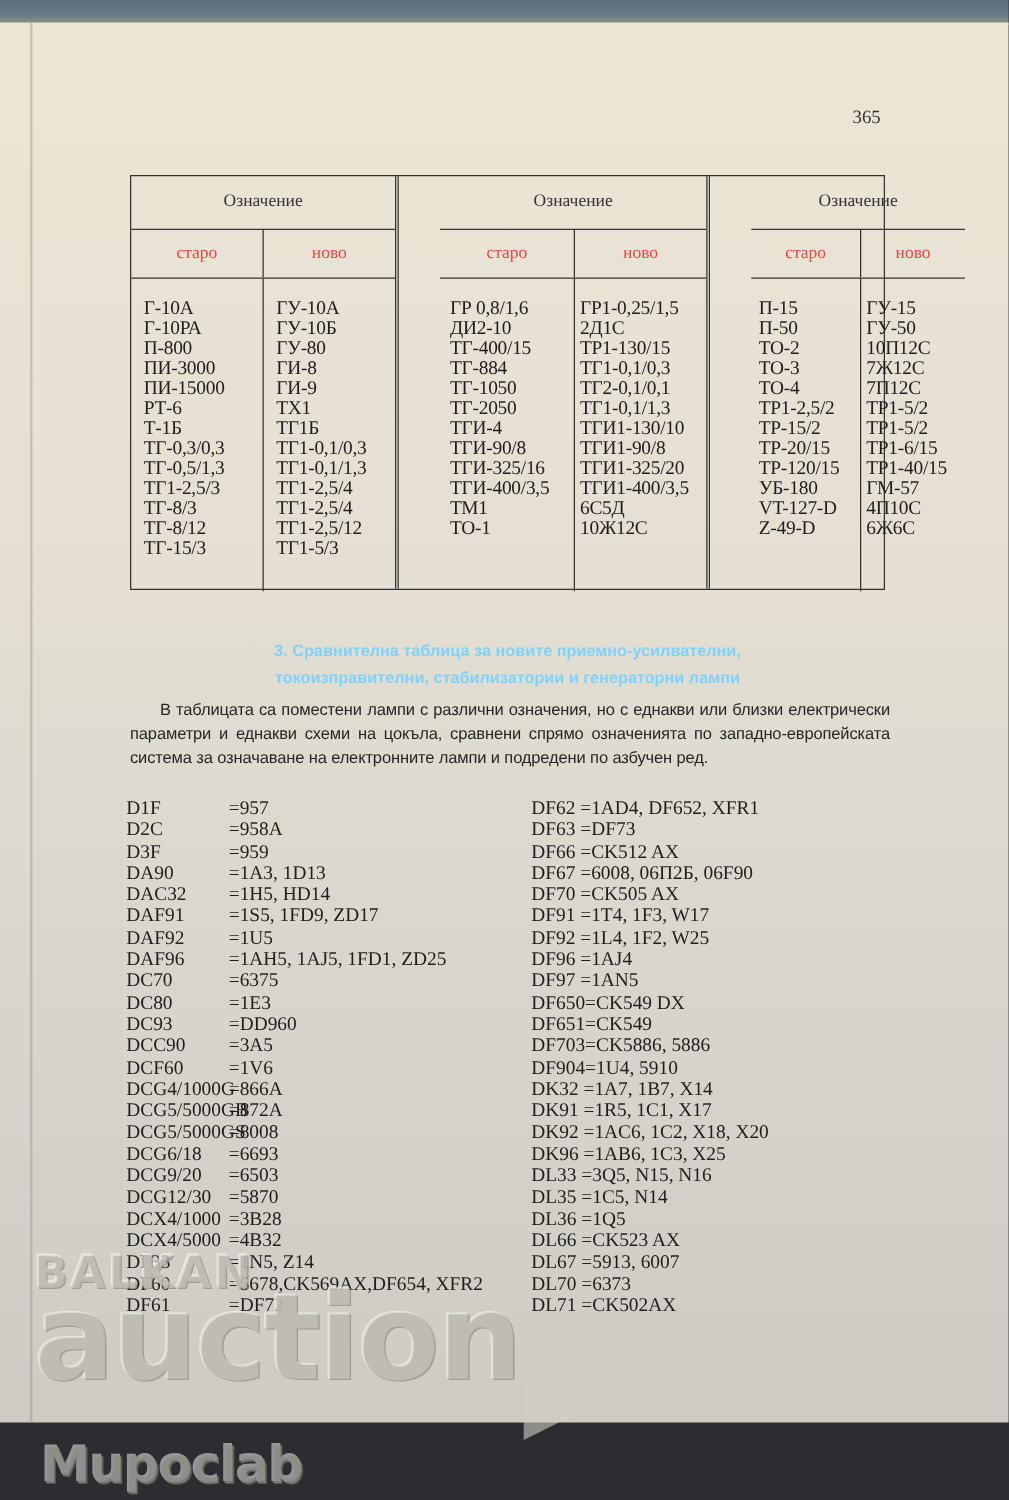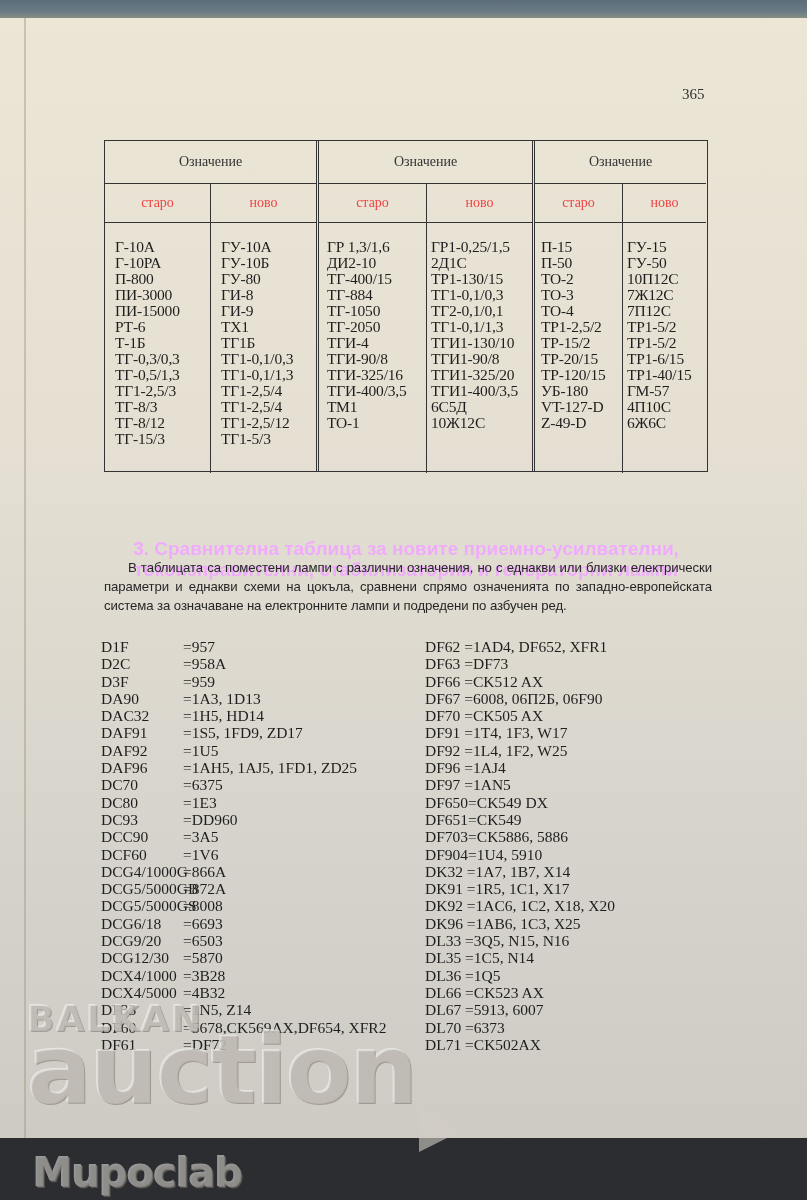--- a/index.html
+++ b/index.html
@@ -22,20 +22,21 @@
     background: rgba(160,150,130,0.45);
   }
   .page-number {
     position: absolute; left: 682px; top: 86px; font-size: 15px; color: #333;
   }
   
   .cmp-table {
     position: absolute; left: 104px; top: 140px; width: 604px; height: 332px;
     border: 1.5px solid #333; box-sizing: border-box;
     display: flex;
+    gap: 33px;
   }
   .group {
     flex: none; position: relative; height: 100%;
     border-right: 3px double #333; box-sizing: border-box;
   }
   .group:last-child { border-right: none; }
   .group-title {
     height: 42px; line-height: 42px; text-align: center; font-size: 14px;
     border-bottom: 1.2px solid #333; color: #333;
   }
@@ -48,21 +49,21 @@
   }
   .sub-head div:first-child { border-right: 1px solid #333; }
   .cols { display: flex; height: calc(100% - 80px); }
   .col { box-sizing: border-box; padding-top: 16px; padding-left: 10px; }
   .col:first-child { border-right: 1px solid #333; }
   .cell { font-size: 15.5px; line-height: 16px; white-space: nowrap; letter-spacing: -0.2px; }
 
   .section-title {
     position: absolute; left: 104px; top: 510px; width: 604px;
     text-align: center; font-family: "Liberation Sans", "DejaVu Sans", sans-serif;
-    font-weight: bold; font-size: 19px; line-height: 21px; color: #f0abfc; margin-top: 28px;
+    font-weight: bold; font-size: 13px; line-height: 21px; color: #7dd3fc;
   }
   .intro {
     position: absolute; left: 104px; top: 558px; width: 608px;
     font-family: "Liberation Sans", "DejaVu Sans", sans-serif;
     font-size: 13.2px; line-height: 19px; text-align: justify; color: #262626;
     text-indent: 24px; font-stretch: condensed; letter-spacing: -0.1px;
   }
   .list {
     position: absolute; top: 638px;
     font-size: 15.5px; line-height: 17.3px; color: #1e1e1e;
@@ -141,21 +142,21 @@
     </div>
   </div>
   <div class="group" style="width:216px">
     <div class="group-title">Означение</div>
     <div class="sub-head">
       <div style="width:108px">старо</div>
       <div style="width:105px">ново</div>
     </div>
     <div class="cols">
       <div class="col" style="width:108px;padding-left:8px">
-          <div class="cell">ГР 1,3/1,6</div>
+          <div class="cell">ГР 0,8/1,6</div>
           <div class="cell">ДИ2-10</div>
           <div class="cell">ТГ-400/15</div>
           <div class="cell">ТГ-884</div>
           <div class="cell">ТГ-1050</div>
           <div class="cell">ТГ-2050</div>
           <div class="cell">ТГИ-4</div>
           <div class="cell">ТГИ-90/8</div>
           <div class="cell">ТГИ-325/16</div>
           <div class="cell">ТГИ-400/3,5</div>
           <div class="cell">ТМ1</div>

